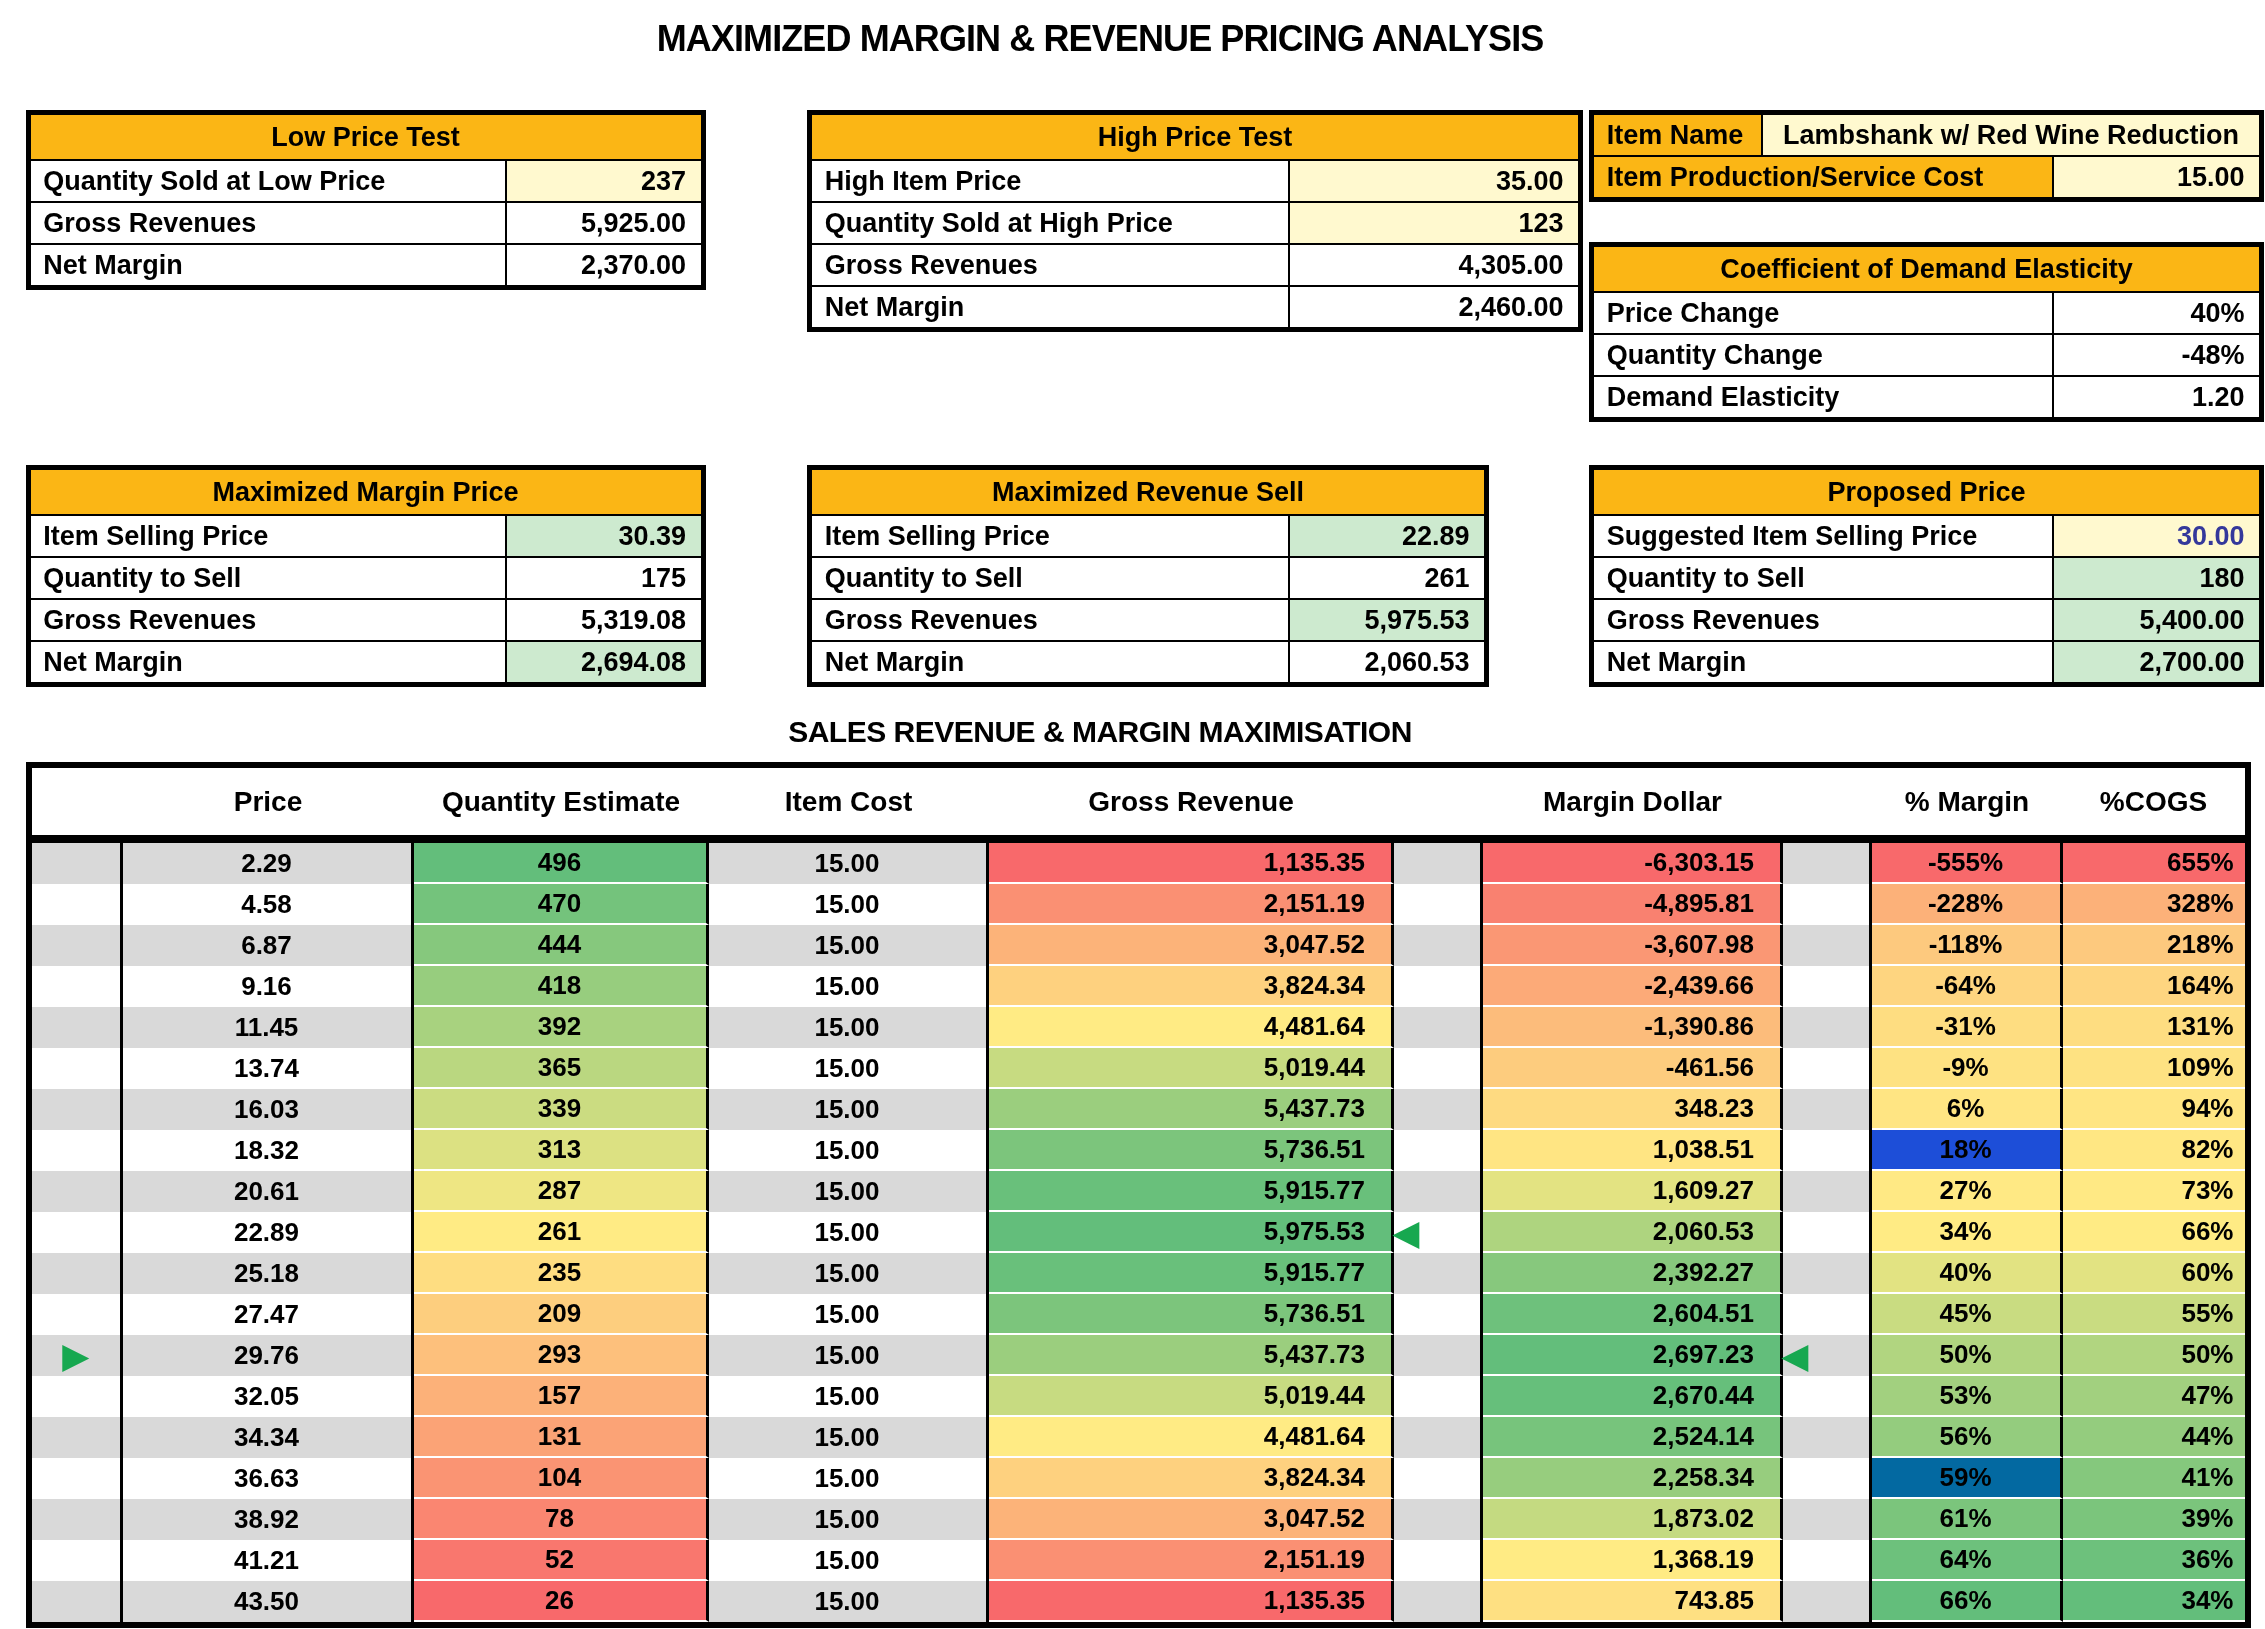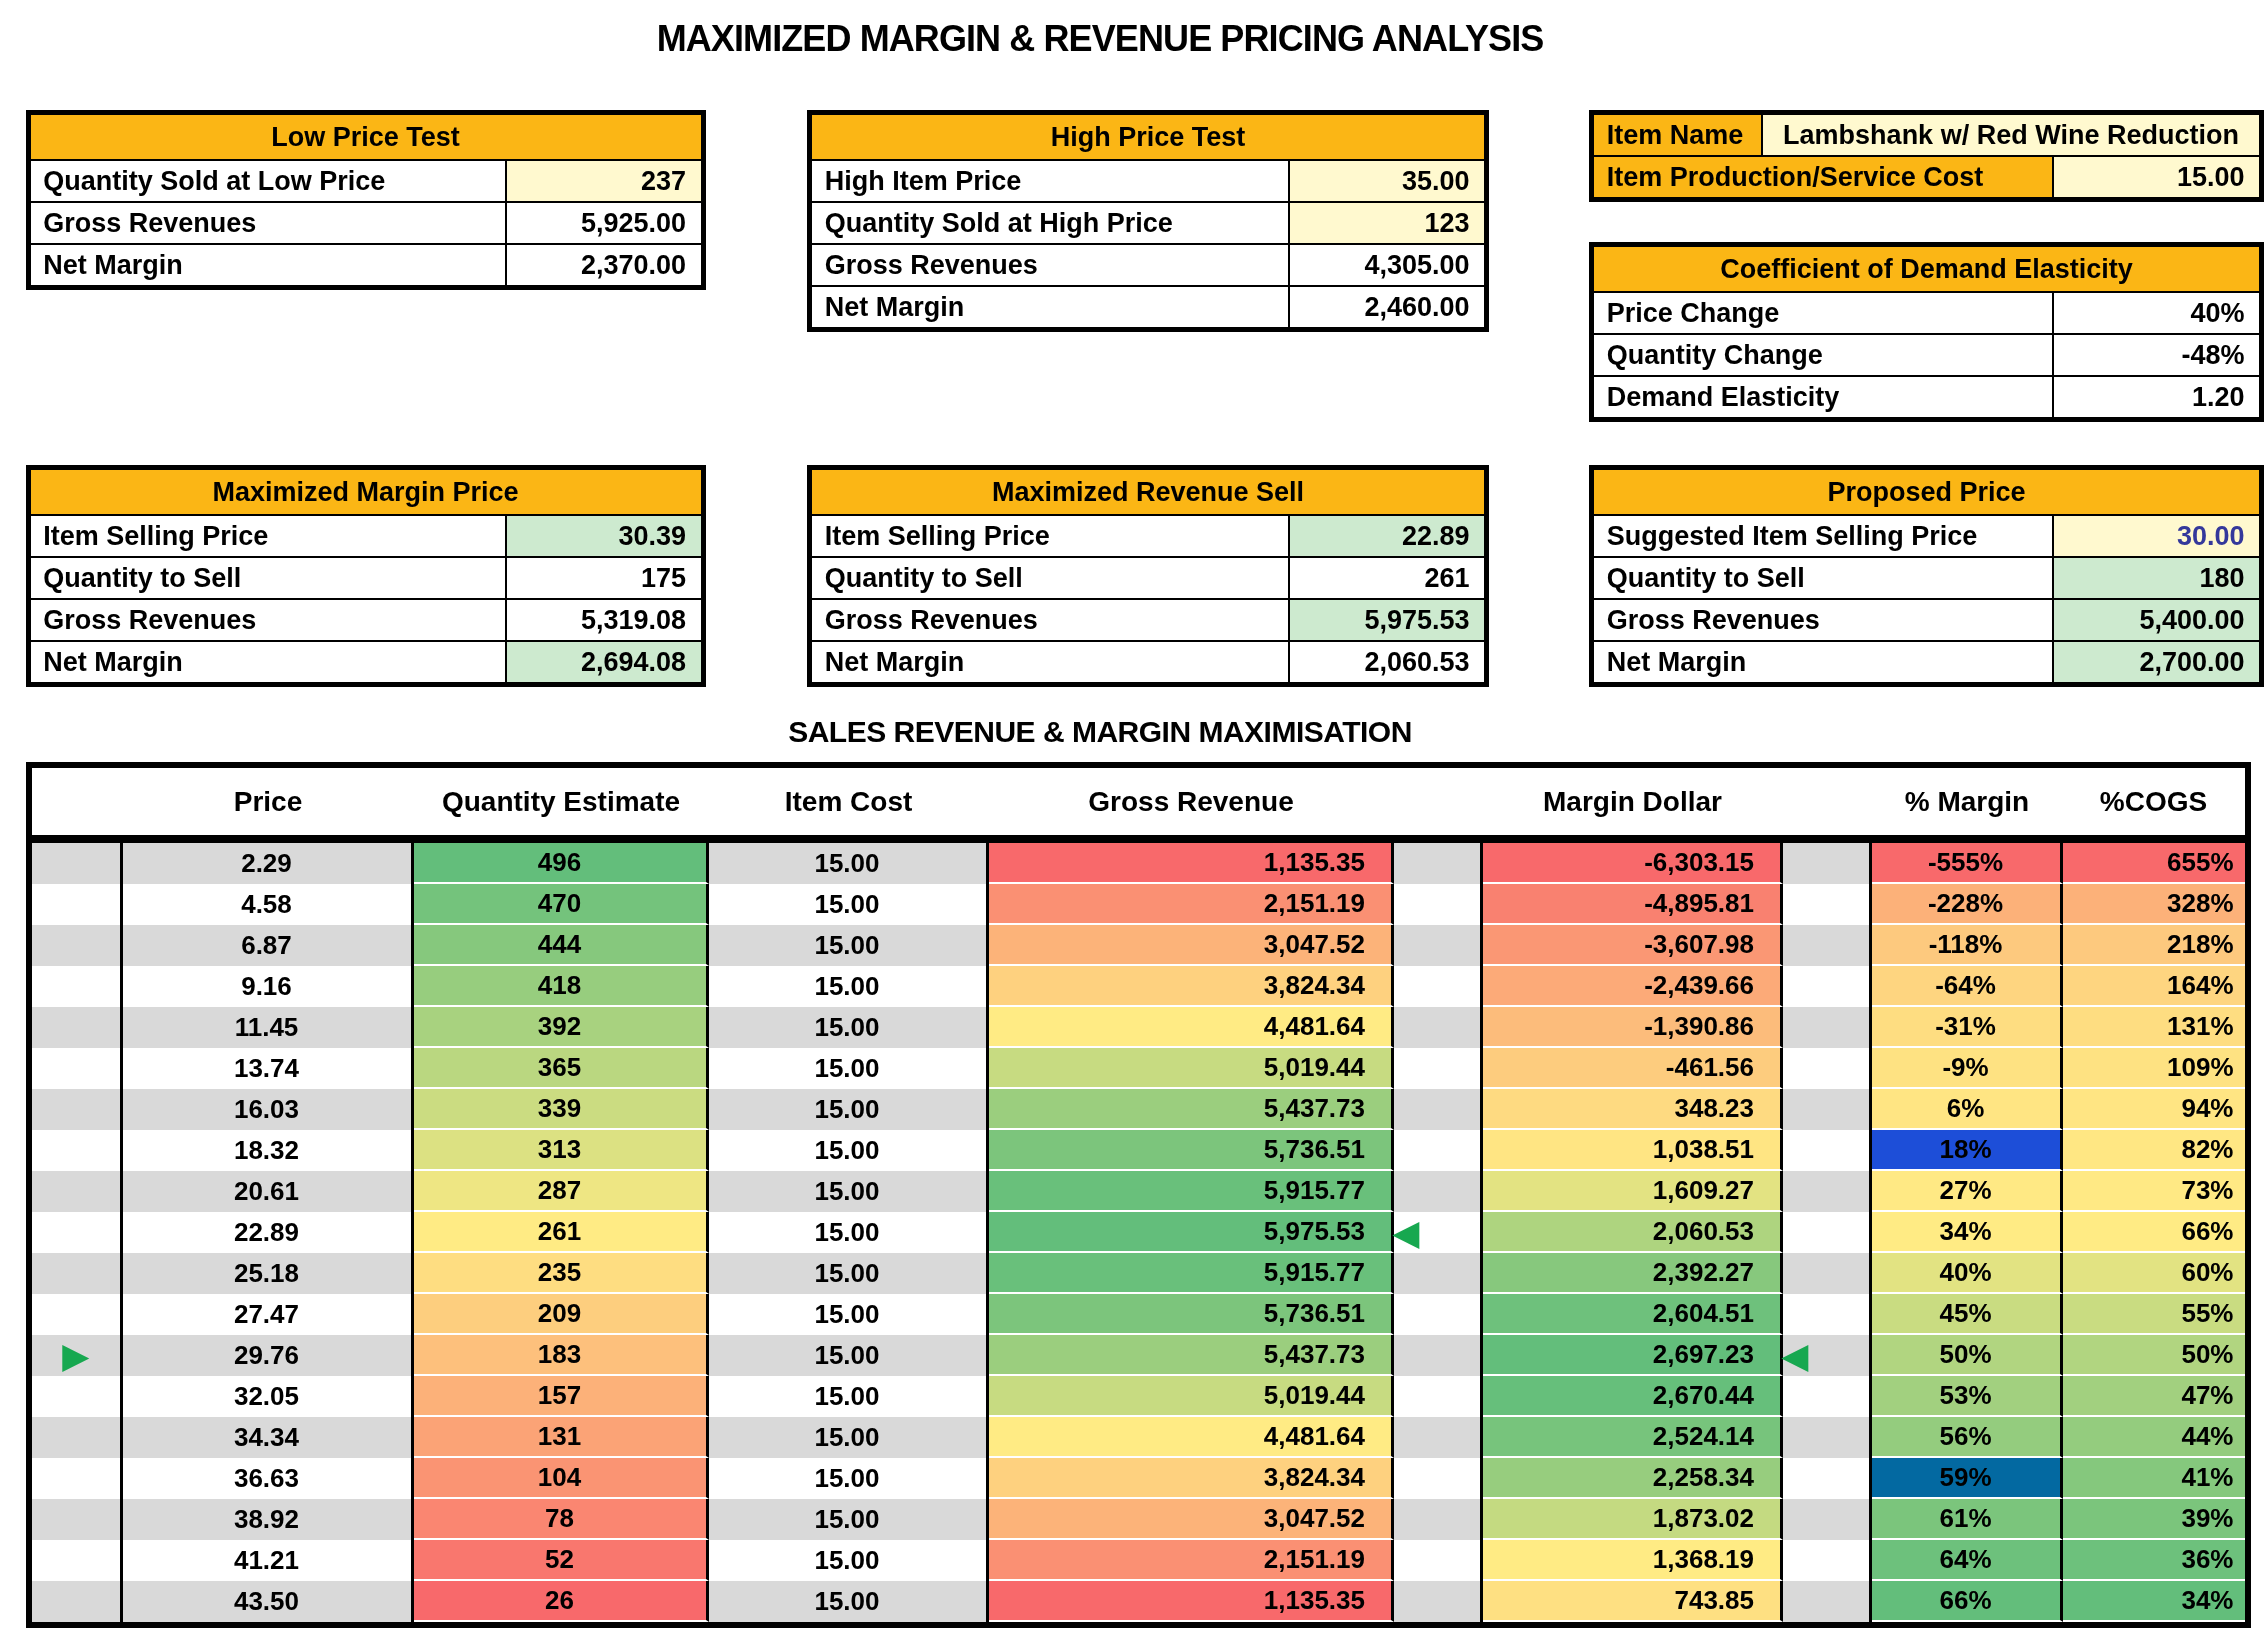--- a/index.html
+++ b/index.html
@@ -18,21 +18,21 @@
               border-right:2.7px solid #000;box-sizing:border-box;flex:none;background:#fff;}
   .panel .val{flex:1;display:flex;align-items:center;justify-content:flex-end;
               padding-right:14.5px;font-size:27px;background:#fff;}
   .panel .val.center{justify-content:center;padding-right:0;}
   .v-input{background:var(--input-yellow,#FFF9CF) !important;}
   .v-blue{color:var(--input-blue,#34389B);}
   .v-result{background:var(--result-green,#CDEACF) !important;}
   .l-orange{background:var(--orange,#FBB615) !important;}
 
   #panel-low{left:25.5px;top:110px;width:680px;}
-  #panel-high{left:807px;top:110px;width:682px;}
+  #panel-high{left:807px;top:110px;width:776px;}
   #panel-item{left:1589px;top:110px;width:675px;}
   #panel-coef{left:1589px;top:242px;width:675px;}
   #panel-maxmargin{left:25.5px;top:465px;width:680px;}
   #panel-maxrev{left:807px;top:465px;width:682px;}
   #panel-proposed{left:1589px;top:465px;width:675px;}
 
   #panel-low .lbl,#panel-maxmargin .lbl{width:476px;}
   #panel-high .lbl,#panel-maxrev .lbl{width:478px;}
   #panel-coef .lbl,#panel-proposed .lbl{width:460px;}
   #panel-item .row:nth-child(1) .lbl{width:169px;}
@@ -308,21 +308,21 @@
       <div class="td r scale" style="background: rgb(124, 197, 124);">5,736.51</div>
       <div class="td" style="background: rgb(255, 255, 255);"></div>
       <div class="td r scale" style="background: rgb(110, 193, 124);">2,604.51</div>
       <div class="td" style="background: rgb(255, 255, 255);"></div>
       <div class="td c scale" style="background: rgb(201, 220, 129);">45%</div>
       <div class="td r2 scale lastcol" style="background: rgb(201, 220, 129);">55%</div>
       <div class="td c" style="background: rgb(217, 217, 217);">
         <span class="marker-glyph">▶</span>
       </div>
       <div class="td c" style="background: rgb(217, 217, 217);">29.76</div>
-      <div class="td c scale" style="background: rgb(253, 192, 124);">183</div>
+      <div class="td c scale" style="background: rgb(253, 192, 124);">293</div>
       <div class="td c" style="background: rgb(217, 217, 217);">15.00</div>
       <div class="td r scale" style="background: rgb(155, 206, 126);">5,437.73</div>
       <div class="td" style="background: rgb(217, 217, 217);"></div>
       <div class="td r scale" style="background: rgb(99, 190, 123);">2,697.23</div>
       <div class="td" style="background: rgb(217, 217, 217);">
         <span class="marker-glyph">◀</span>
       </div>
       <div class="td c scale" style="background: rgb(177, 213, 128);">50%</div>
       <div class="td r2 scale lastcol" style="background: rgb(177, 213, 128);">50%</div>
       <div class="td c" style="background: rgb(255, 255, 255);"></div>

